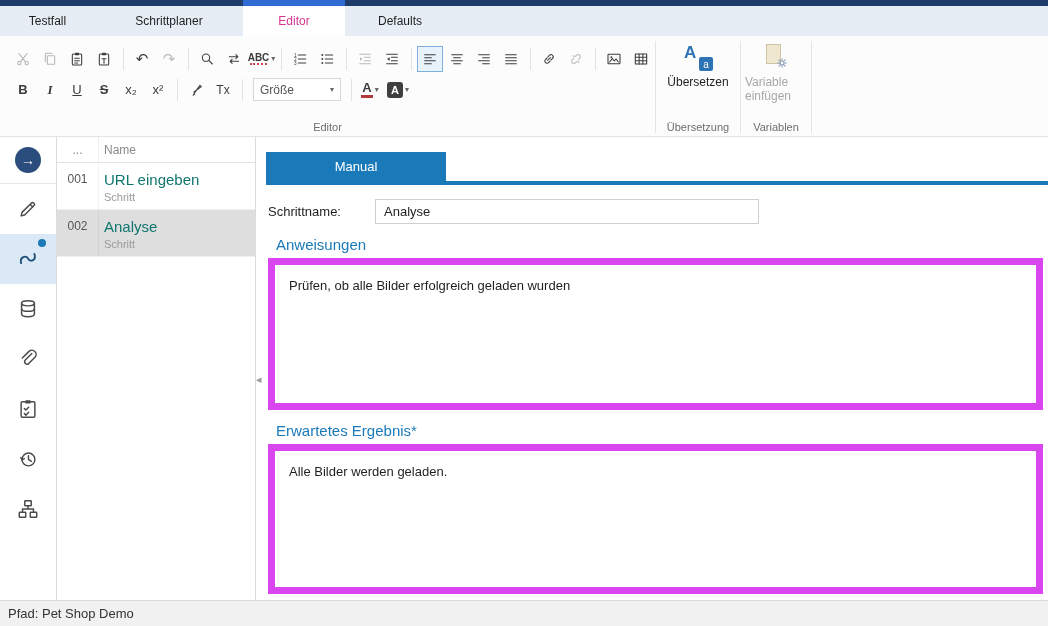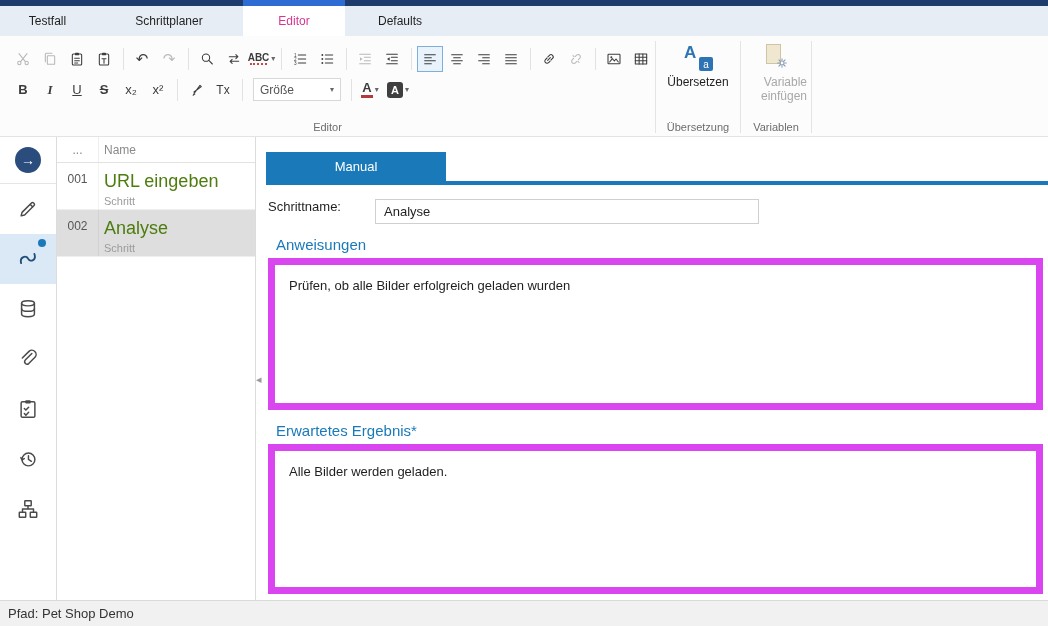--- a/index.html
+++ b/index.html
@@ -34,21 +34,21 @@
   .b-underline{text-decoration:underline}
   .b-strike{text-decoration:line-through;font-weight:bold}
   .spell{display:flex;flex-direction:column;align-items:center;font-size:10px;font-weight:bold;line-height:9px}
   .spell-line{width:17px;height:0;border-bottom:2px dotted #d04545;margin-top:1px}
   .caret{font-size:8px;color:#666;margin-left:2px}
   .combo{display:flex;align-items:center;justify-content:space-between;width:88px;height:23px;border:1px solid #d8d8d8;background:#fff;padding:0 6px;font-size:12px;color:#555;margin:0 5px;cursor:pointer}
   .fc{font-weight:bold;font-size:13px;line-height:14px;border-bottom:3px solid #b33a3a;padding:0 1px}
   .fcbox{width:16px;height:16px;border-radius:3px;background:#3f3f3f;color:#fff;font-size:11px;font-weight:bold;display:flex;align-items:center;justify-content:center}
   .bigbtn{width:74px;height:74px;margin:6px auto 0;display:flex;flex-direction:column;align-items:center;border:1px solid transparent;background:transparent;cursor:pointer;font-family:inherit}
   .bigbtn.dis{cursor:default}
-  .bigbtn-label{font-size:12px;color:#1f1f1f;line-height:14px;margin-top:4px;text-align:right}
+  .bigbtn-label{font-size:12px;color:#1f1f1f;line-height:14px;margin-top:4px;text-align:left}
   .bigbtn.dis .bigbtn-label{color:#a8a8a8}
   .tr-ic{position:relative;width:30px;height:28px;display:block}
   .tr-a{position:absolute;left:1px;top:0;font-weight:bold;font-size:17px;color:#2e74b5}
   .tr-b{position:absolute;right:0;bottom:0;width:14px;height:14px;background:#2e74b5;color:#fff;font-size:10px;display:flex;align-items:center;justify-content:center;border-radius:2px}
   .var-ic{position:relative;width:28px;height:28px;display:block}
   .var-doc{position:absolute;left:4px;top:1px;width:15px;height:20px;background:#efe7cf;border:1px solid #cfc5a5}
   .var-gear{position:absolute;right:0;bottom:0;width:16px;height:16px;color:#8aa0b8}
 
   
   .content{flex:1;display:flex;min-height:0;background:#fff}
@@ -61,33 +61,33 @@
   .nav-dot{position:absolute;right:10px;top:5px;width:8px;height:8px;border-radius:50%;background:#1a7ab9}
   .goto-circle{width:26px;height:26px;border-radius:50%;background:#2a4d7d;color:#fff;display:flex;align-items:center;justify-content:center;font-size:14px}
 
   .steps{width:199px;border-right:1px solid #dcdcdc;display:flex;flex-direction:column;background:#fff;flex:0 0 auto}
   .steps-header{height:26px;display:flex;border-bottom:1px solid #e2e2e2;color:#8a8a8a;font-size:12px;flex:0 0 auto}
   .col-dots{width:42px;border-right:1px solid #eee;display:flex;align-items:center;justify-content:center}
   .col-name{flex:1;display:flex;align-items:center;padding-left:5px}
   .step-row{display:flex;height:47px;border-bottom:1px solid #efefef;cursor:pointer}
   .sr-num{width:42px;padding-top:9px;text-align:center;font-size:12px;color:#555;border-right:1px solid #f3f3f3}
   .sr-main{flex:1;padding:8px 0 0 5px}
-  .sr-name{font-size:18px;color:#4d7c0f}
+  .sr-name{font-size:15px;color:#0f766e}
   .sr-type{font-size:11px;color:#9b9b9b;margin-top:3px}
   .step-row.selected{background:#dedede}
   .step-row.selected .sr-num{border-right-color:#d2d2d2}
 
   .main{flex:1;position:relative;min-width:0}
   .collapse-handle{position:absolute;left:0;top:230px;width:10px;height:24px;display:flex;align-items:center;color:#9a9a9a;font-size:11px;cursor:pointer}
   .etabs{display:flex;margin:15px 0 0 10px}
   .etab{height:29px;display:flex;align-items:center;justify-content:center;font-size:13px;cursor:pointer}
   .etab-manual{width:180px;background:#1a7ab9;color:#fff;margin-right:6px}
   .etab-auto{width:181px;background:#d2d2d2;color:#6e6e6e}
   .etab-line{height:4px;background:#1a7ab9;margin-left:10px}
-  .form-row{display:flex;margin:14px 0 0 12px}
+  .form-row{display:flex;align-items:center;margin:14px 0 0 12px}
   .form-label{width:107px;font-size:13px;color:#1f1f1f}
   .form-input{width:384px;height:25px;border:1px solid #cfcfcf;padding:0 8px;font-size:13px;font-family:inherit;color:#1f1f1f;background:#fff}
   .section-h{margin:12px 0 5px 20px;color:#1a7ab9;font-size:15px;font-weight:400;line-height:17px}
   .textbox{margin:0 5px 0 12px;border:7px solid #d946ef;padding:13px 14px;font-size:13px;color:#1f1f1f;background:#fff}
   .tb-1{height:152px}
   .tb-2{height:150px}
 
   .statusbar{height:26px;background:#f1f1f1;border-top:1px solid #dadada;display:flex;align-items:center;padding-left:8px;font-size:13px;color:#333;flex:0 0 auto}
 </style>
 </head>

